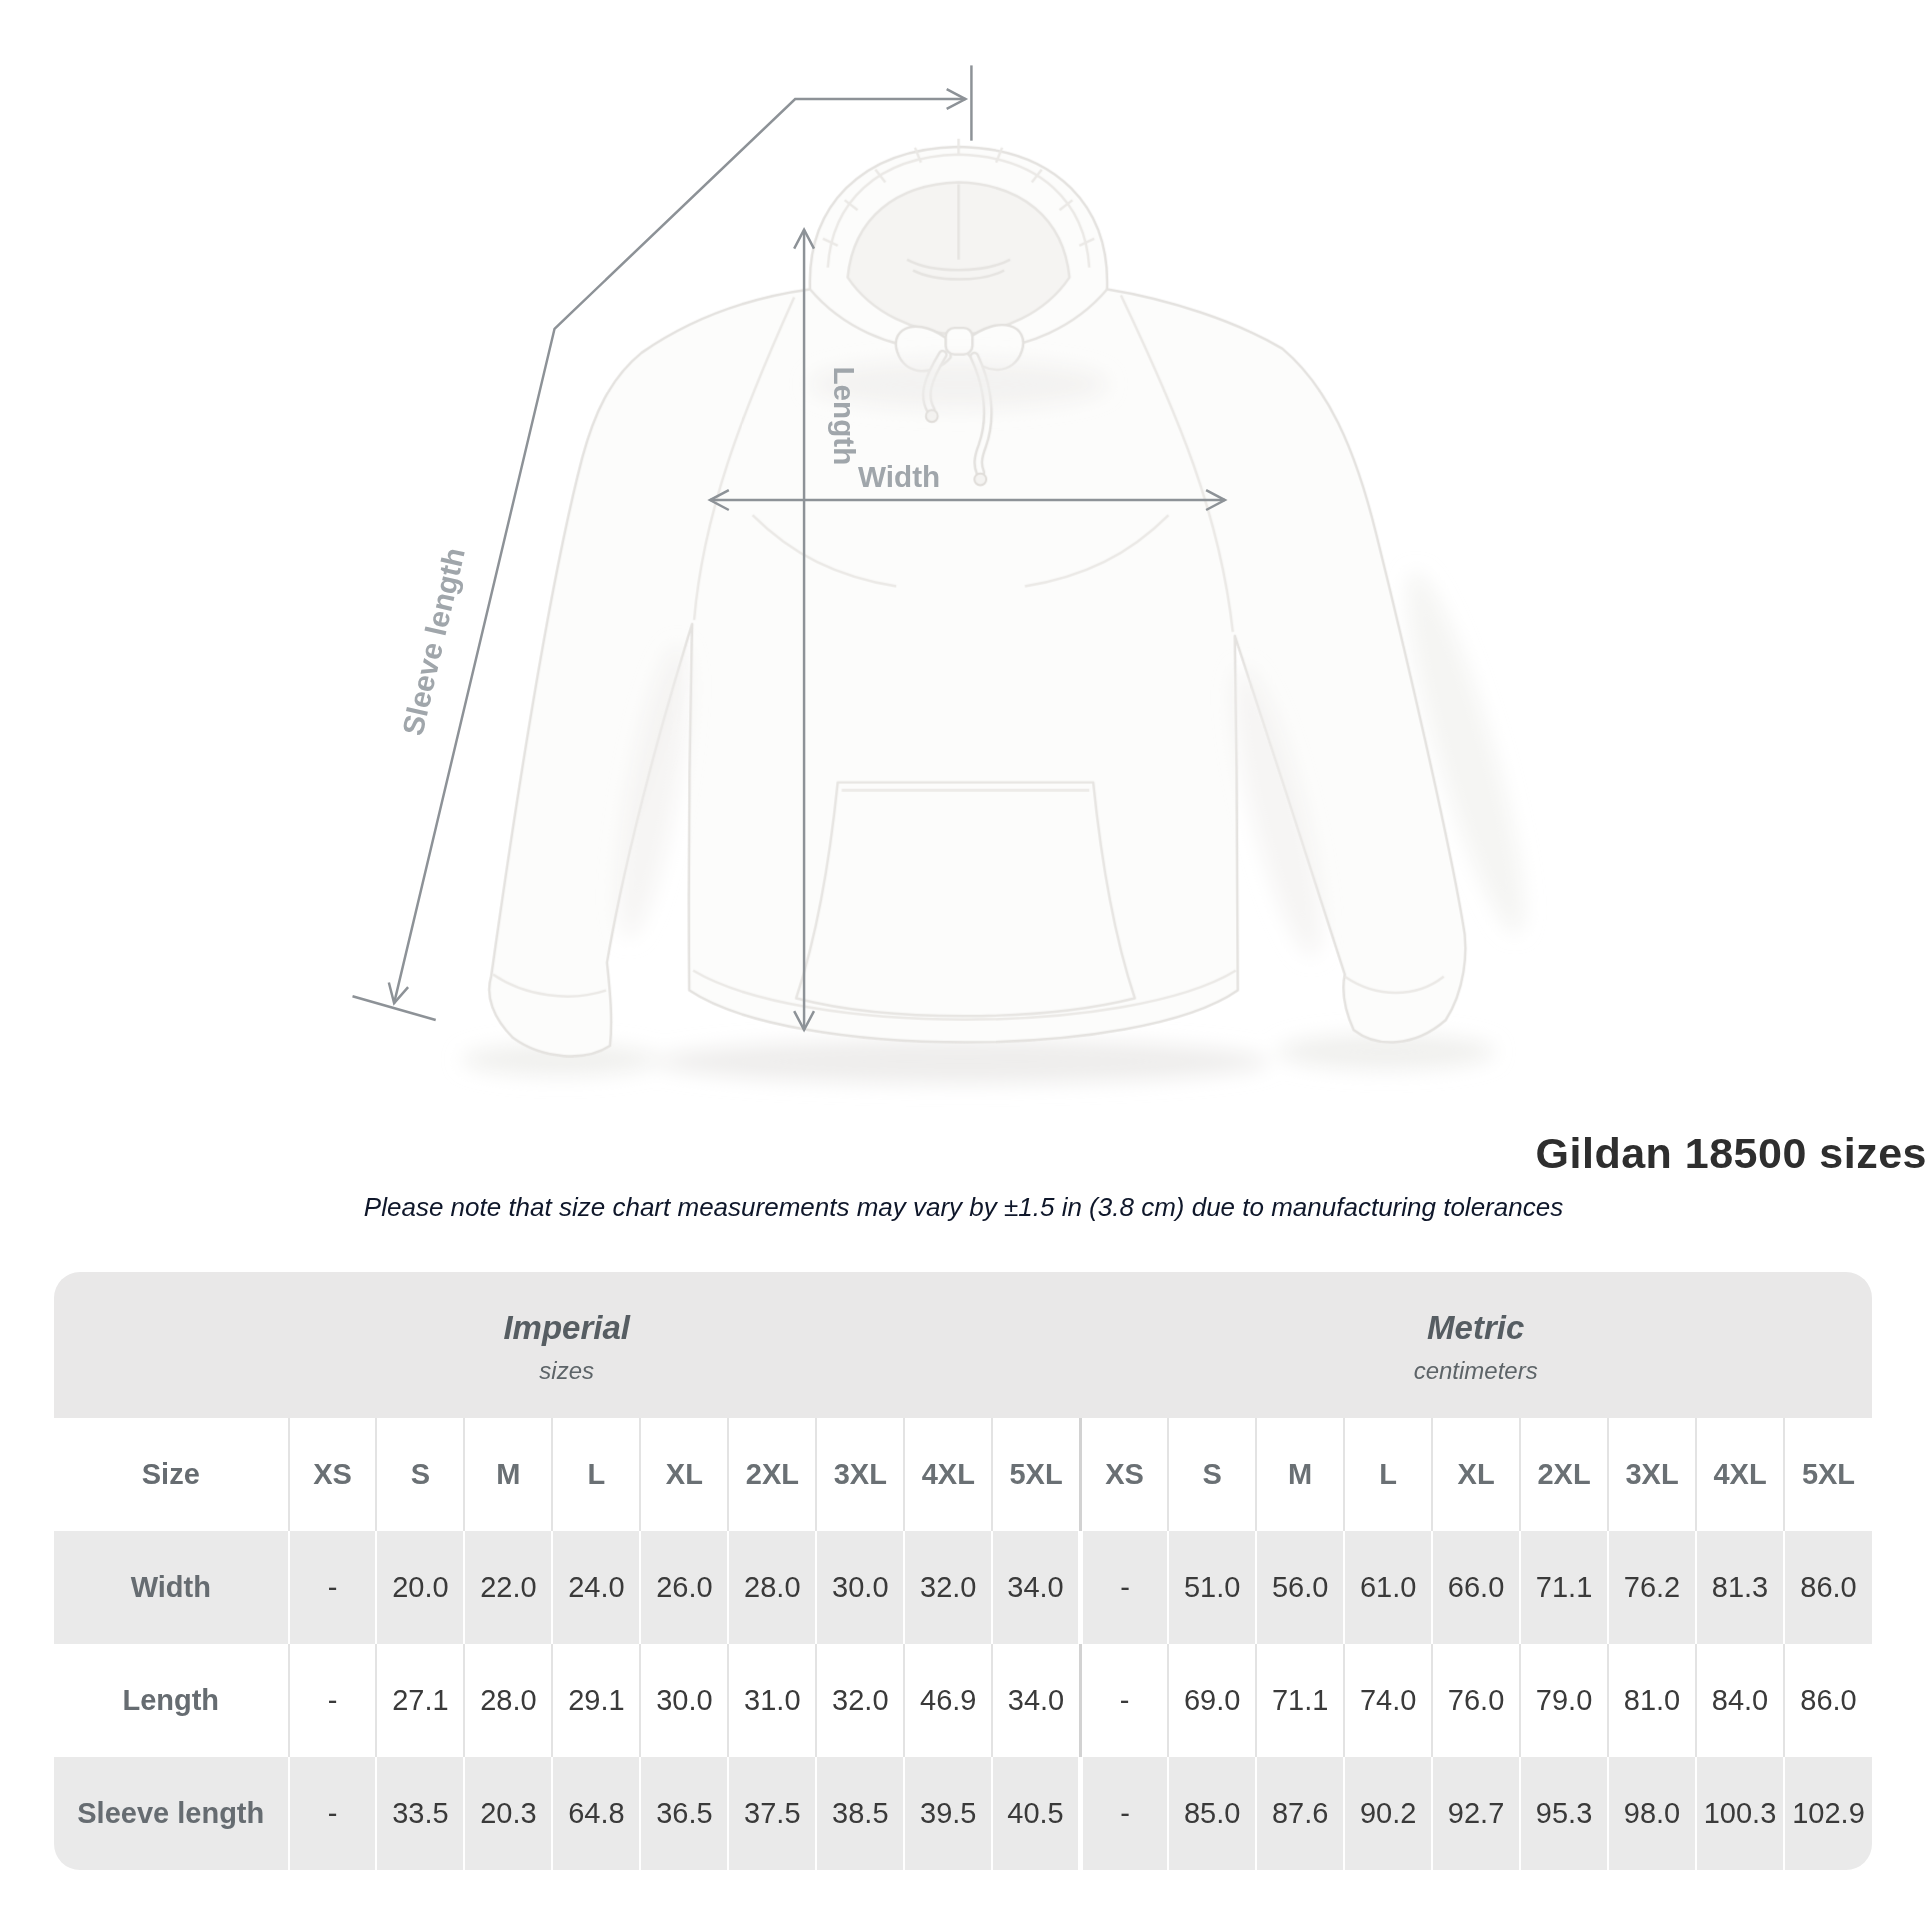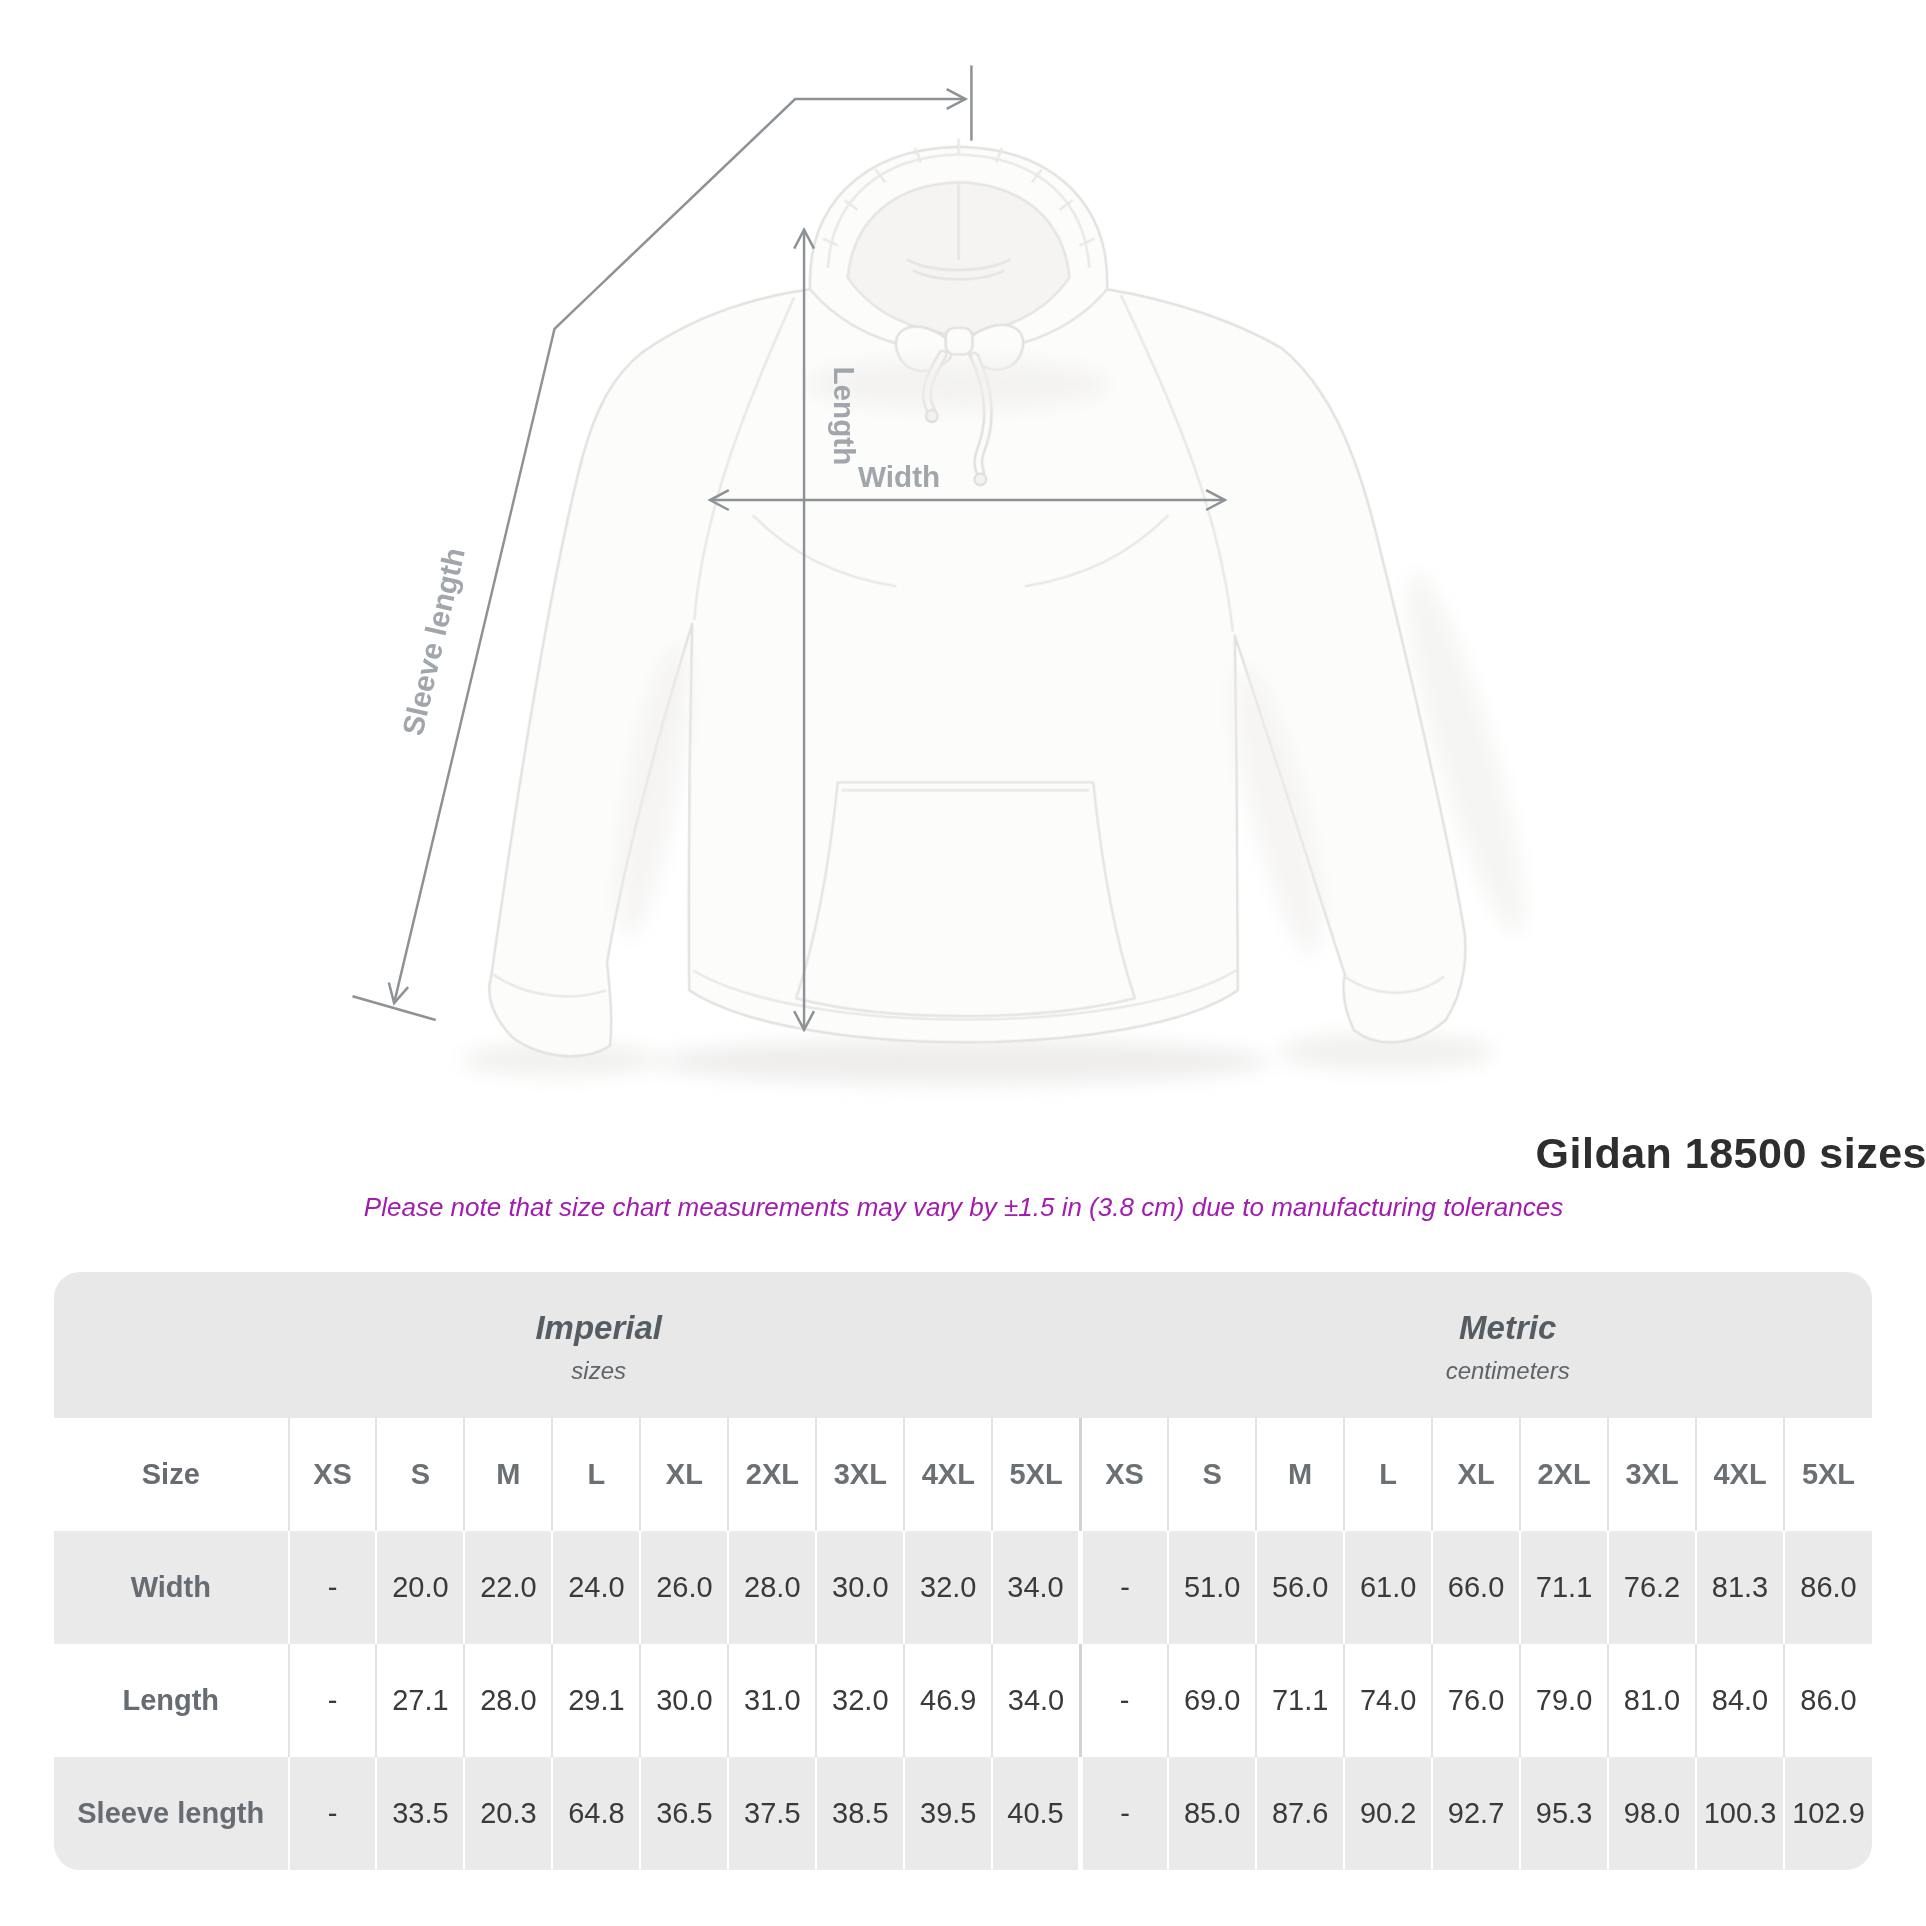--- a/index.html
+++ b/index.html
@@ -5,26 +5,26 @@
   html,body{margin:0;padding:0;background:#fff;}
   #canvas{position:relative;width:1927px;height:1927px;background:#ffffff;overflow:hidden;
           font-family:"Liberation Sans", sans-serif;}
   
   .diagram{position:absolute;left:0;top:0;}
   .dim-label{font-family:"Liberation Sans", sans-serif;font-weight:bold;font-size:30px;fill:#a0a6ab;}
   
   .title{position:absolute;top:1129px;left:0;width:100%;text-align:right;
          font-size:43px;font-weight:bold;color:#2e2e2e;letter-spacing:0.5px;}
   .subtitle{position:absolute;top:1192px;left:0;width:100%;text-align:center;
-         font-size:26px;font-style:italic;color:#a21caf;}
+         font-size:26px;font-style:italic;color:#0f172a;}
   
   .size-table{position:absolute;left:54px;top:1272px;width:1818px;border-radius:26px;overflow:hidden;}
   .unit-header{height:146px;background:#e9e8e8;display:flex;}
   .unit{display:flex;flex-direction:column;align-items:center;justify-content:center;gap:10px;padding-top:4px;}
-  .unit.imperial{flex:0 0 56.4%;margin-left:32px;}
+  .unit.imperial{flex:0 0 56.4%;}
   .unit.metric{flex:0 0 43.6%;}
   .unit-title{font-size:33px;font-weight:bold;font-style:italic;color:#565d62;}
   .unit-sub{font-size:24px;font-style:italic;color:#5d6468;}
   table{width:100%;border-collapse:collapse;table-layout:fixed;}
   td{height:113px;text-align:center;vertical-align:middle;font-size:29px;padding:0;}
   tr.w{background:#ffffff;}
   tr.g{background:#eaeaea;}
   td.rowlabel{font-weight:bold;color:#666c71;text-align:center;}
   td.hdr{font-weight:bold;color:#6a7074;}
   td.val{color:#3a3a3a;}

